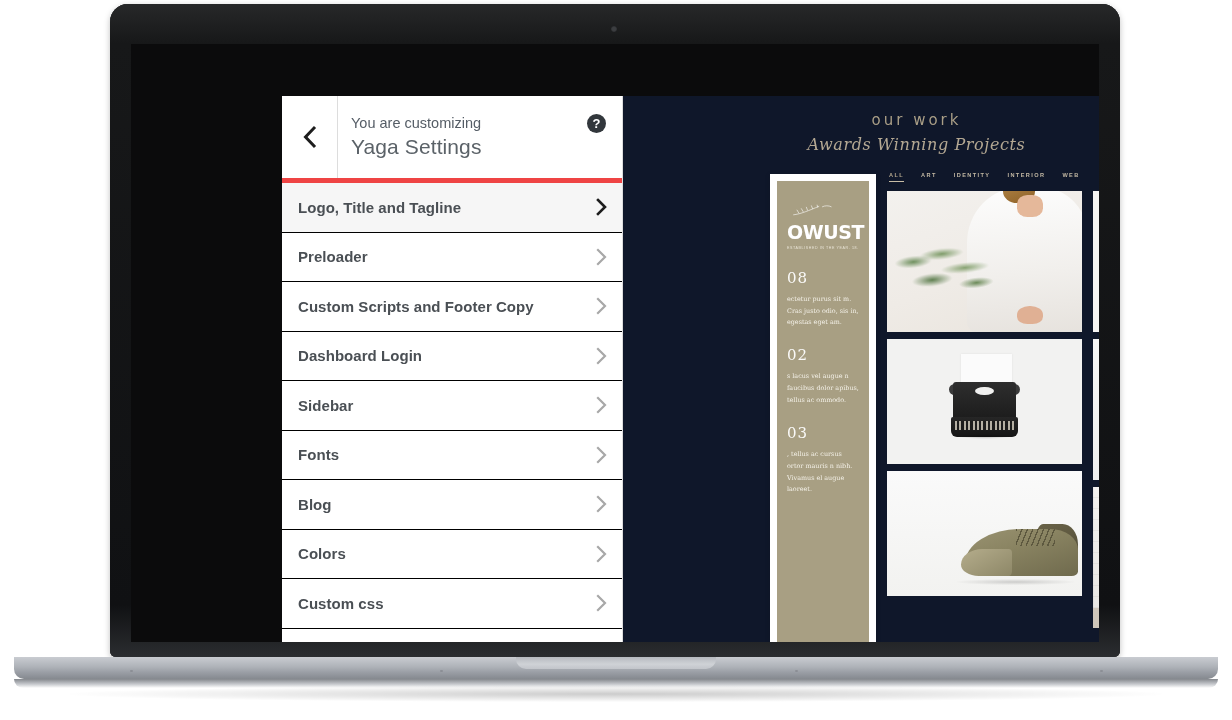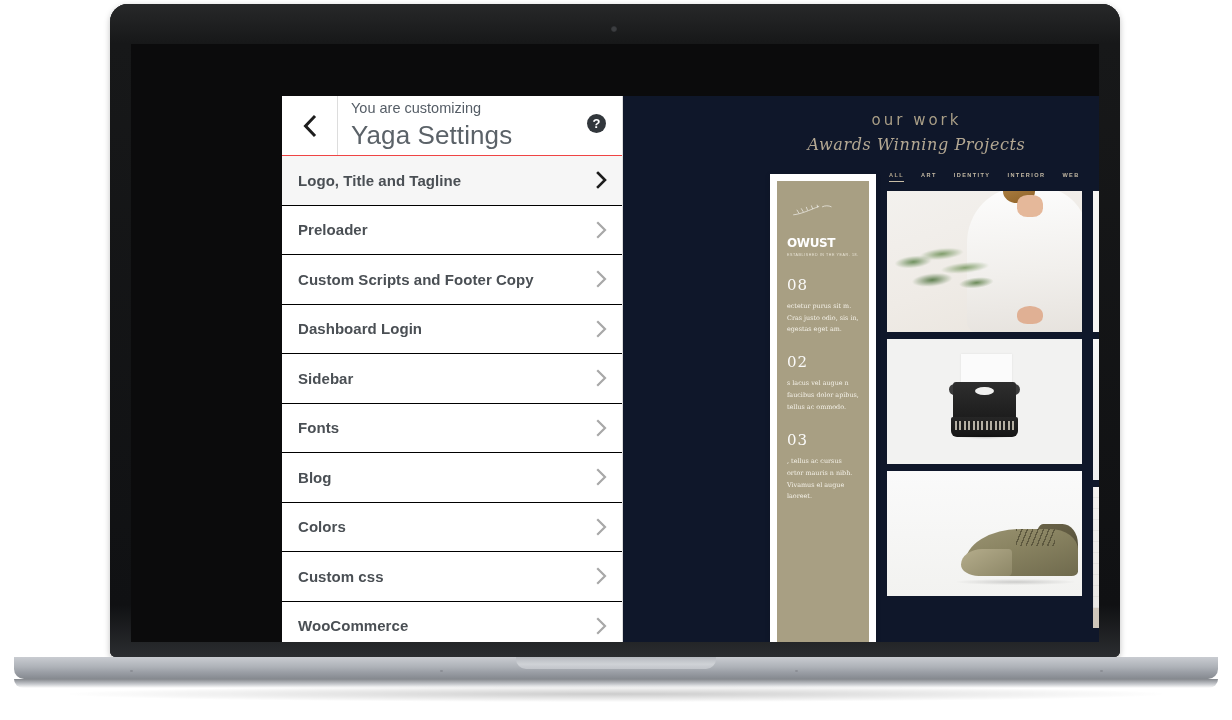--- a/index.html
+++ b/index.html
@@ -96,23 +96,23 @@
   #customizer-sidebar {
     position: absolute;
     left: 0; top: 0;
     width: 341px; height: 582px;
     background: #ffffff;
     border-right: 1px solid #dddddd;
     z-index: 5;
   }
   #customizer-header {
     position: relative;
-    height: 60px;
+    height: 87px;
     background: #fff;
-    border-bottom: 1px solid #ef4444;
+    border-bottom: 5px solid #ef4444;
     display: flex;
     align-items: stretch;
   }
   #back-button {
     width: 56px;
     border-right: 1px solid #dddddd;
     display: flex; align-items: center; justify-content: center;
     cursor: pointer;
     background: #fff;
   }
@@ -122,21 +122,21 @@
     display: flex; flex-direction: column; justify-content: center;
     padding-left: 13px;
   }
   #customizing-label {
     font-size: 14.5px;
     color: #555d66;
     line-height: 1.3;
     margin-bottom: 1px;
   }
   #panel-title {
-    font-size: 26px;
+    font-size: 21px;
     color: #5b6268;
     font-weight: 400;
     line-height: 1.25;
     letter-spacing: .1px;
   }
   #help-icon {
     position: absolute;
     right: 16px; top: 18px;
     width: 19px; height: 19px;
     border-radius: 50%;
@@ -244,25 +244,25 @@
     color: #f2efe6;
   }
   #promo-logo-mark {
     width: 46px; height: 13px;
     margin-left: 2px;
     opacity: .92;
   }
   #promo-logo-text {
     font-family: "DejaVu Sans", sans-serif;
     font-weight: bold;
-    font-size: 12px;
+    font-size: 19px;
     letter-spacing: -.4px;
     color: #ffffff;
     line-height: 1;
-    margin-top: 16px;
+    margin-top: 2px;
   }
   #promo-logo-sub {
     font-size: 3.6px;
     letter-spacing: .6px;
     color: #e9e4d6;
     margin-top: 4px;
     line-height: 1.6;
   }
   .promo-num {
     font-family: "DejaVu Serif", serif;

